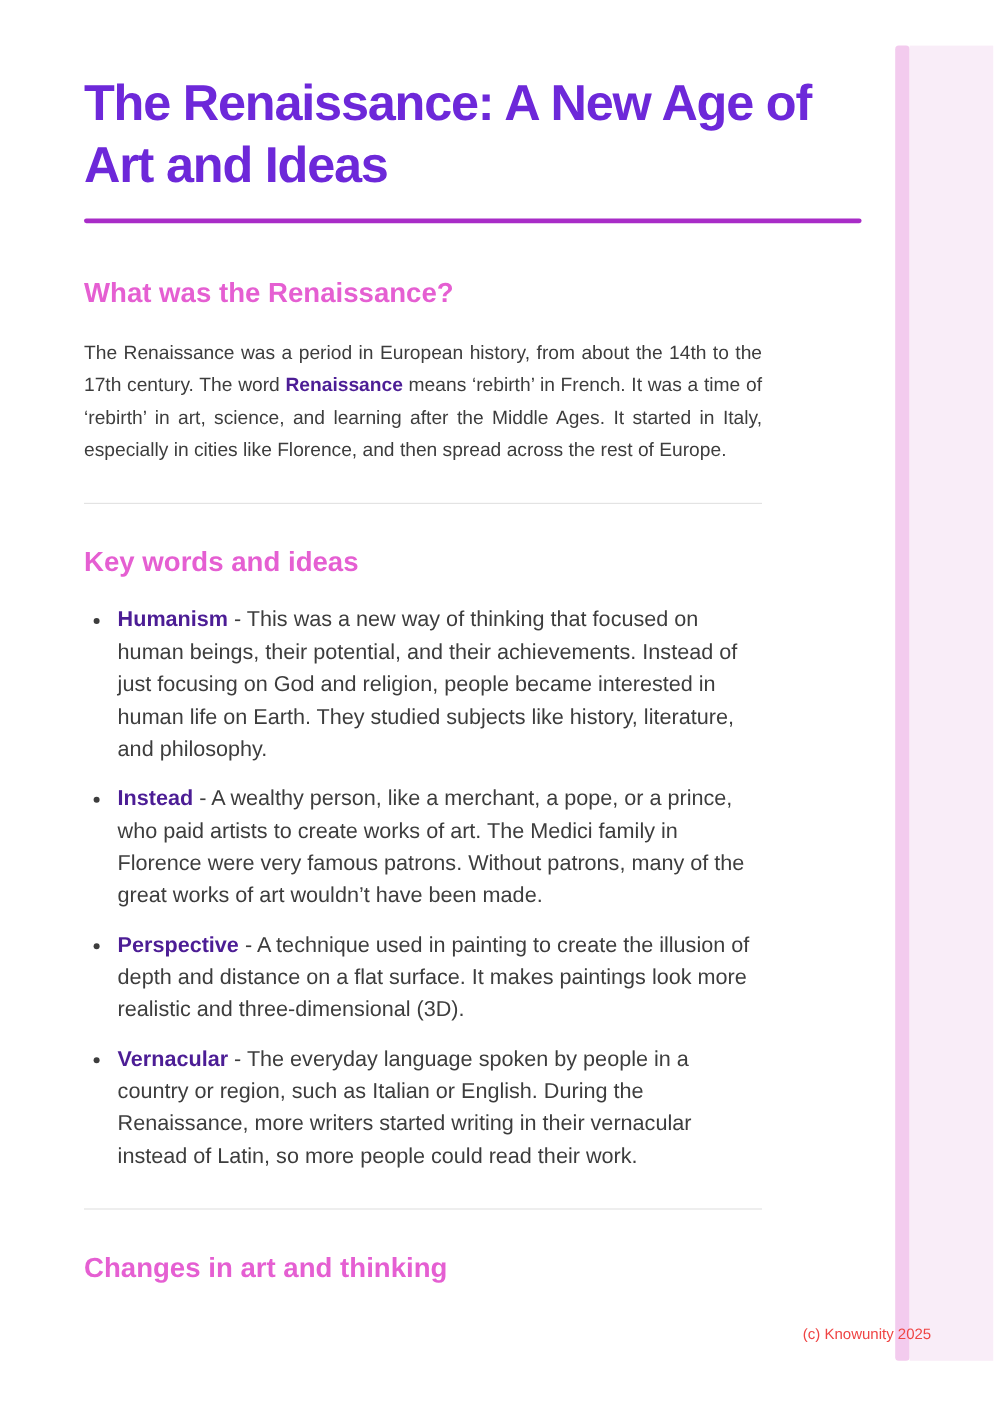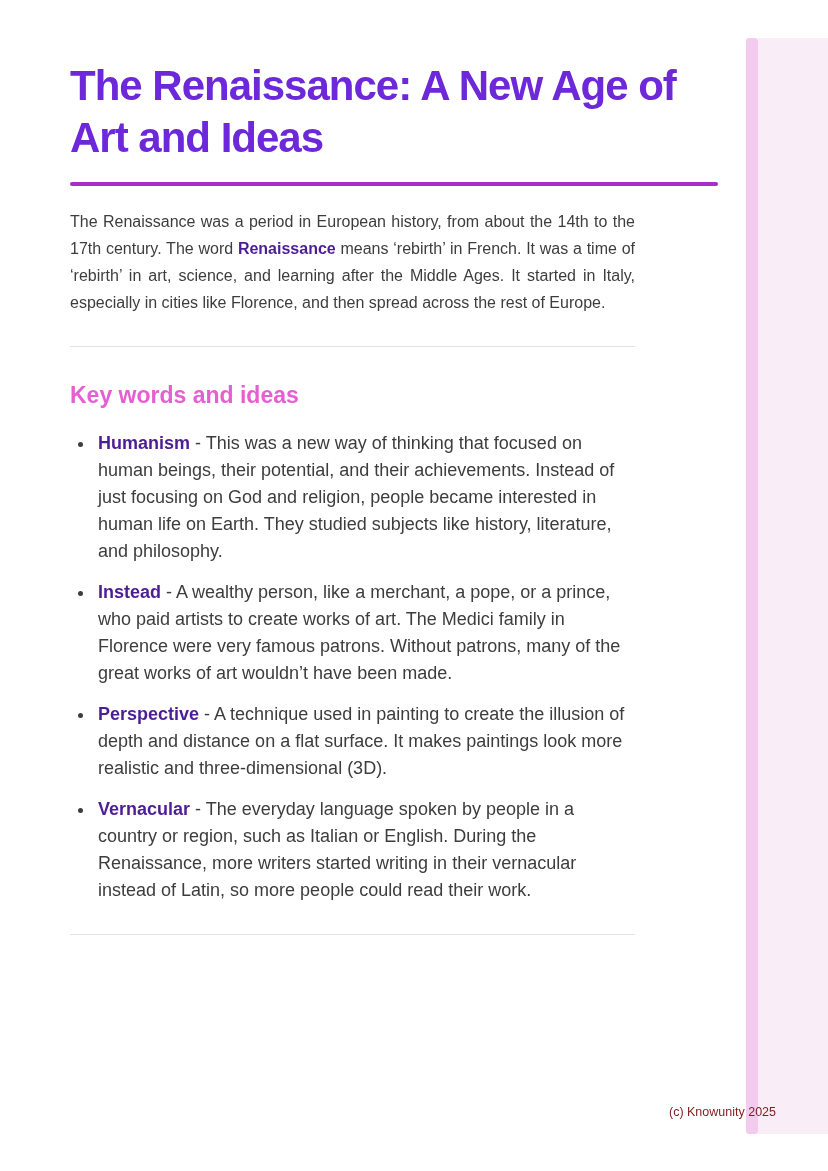--- a/index.html
+++ b/index.html
@@ -91,55 +91,57 @@
     line-height: 27px;
     margin: 0 0 14px 0;
     padding-left: 3px;
     text-align: left;
   }
   .footer-note {
     position: absolute;
     right: 52px;
     bottom: 52px;
     font-size: 12.5px;
-    color: #7f1d1d;
+    color: #ef4444;
   }
 </style>
 </head>
 <body>
 
 <div class="page">
 
   <div class="side-stripe"></div>
   <div class="side-band"></div>
 
   <div class="content">
 
     <h1 class="doc-title">The Renaissance: A New Age of Art and Ideas</h1>
     <div class="title-rule"></div>
 
     <section>
+      <h2 class="section-heading first">What was the Renaissance?</h2>
       <p class="body-para"><span>The Renaissance was a period in European history, from about the 14th to the 17th century. The word </span><strong>Renaissance</strong><span> means ‘rebirth’ in French. It was a time of ‘rebirth’ in art, science, and learning after the Middle Ages. It started in Italy, especially in cities like Florence, and then spread across the rest of Europe.</span></p>
     </section>
 
     <hr class="divider">
 
     <section>
       <h2 class="section-heading">Key words and ideas</h2>
       <ul class="keyword-list">
         <li><strong>Humanism</strong><span> - This was a new way of thinking that focused on human beings, their potential, and their achievements. Instead of just focusing on God and religion, people became interested in human life on Earth. They studied subjects like history, literature, and philosophy.</span></li>
         <li><strong>Instead</strong><span> - A wealthy person, like a merchant, a pope, or a prince, who paid artists to create works of art. The Medici family in Florence were very famous patrons. Without patrons, many of the great works of art wouldn’t have been made.</span></li>
         <li><strong>Perspective</strong><span> - A technique used in painting to create the illusion of depth and distance on a flat surface. It makes paintings look more realistic and three-dimensional (3D).</span></li>
         <li><strong>Vernacular</strong><span> - The everyday language spoken by people in a country or region, such as Italian or English. During the Renaissance, more writers started writing in their vernacular instead of Latin, so more people could read their work.</span></li>
       </ul>
     </section>
 
     <hr class="divider">
 
     <section>
+      <h2 class="section-heading">Changes in art and thinking</h2>
 
     </section>
 
   </div>
 
   <div class="footer-note">(c) Knowunity 2025</div>
 
 </div>
 
 </body></html>

